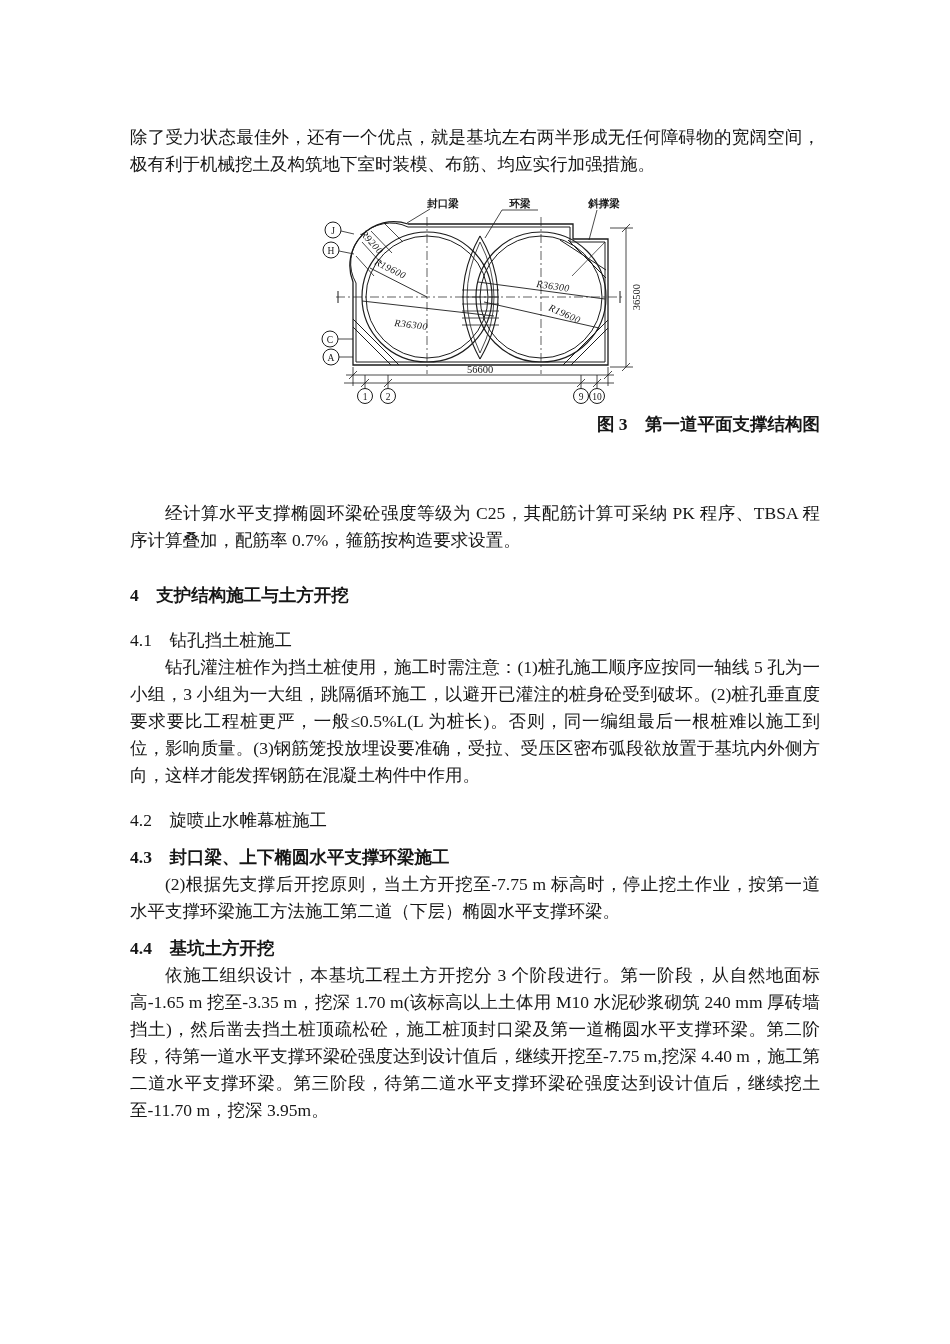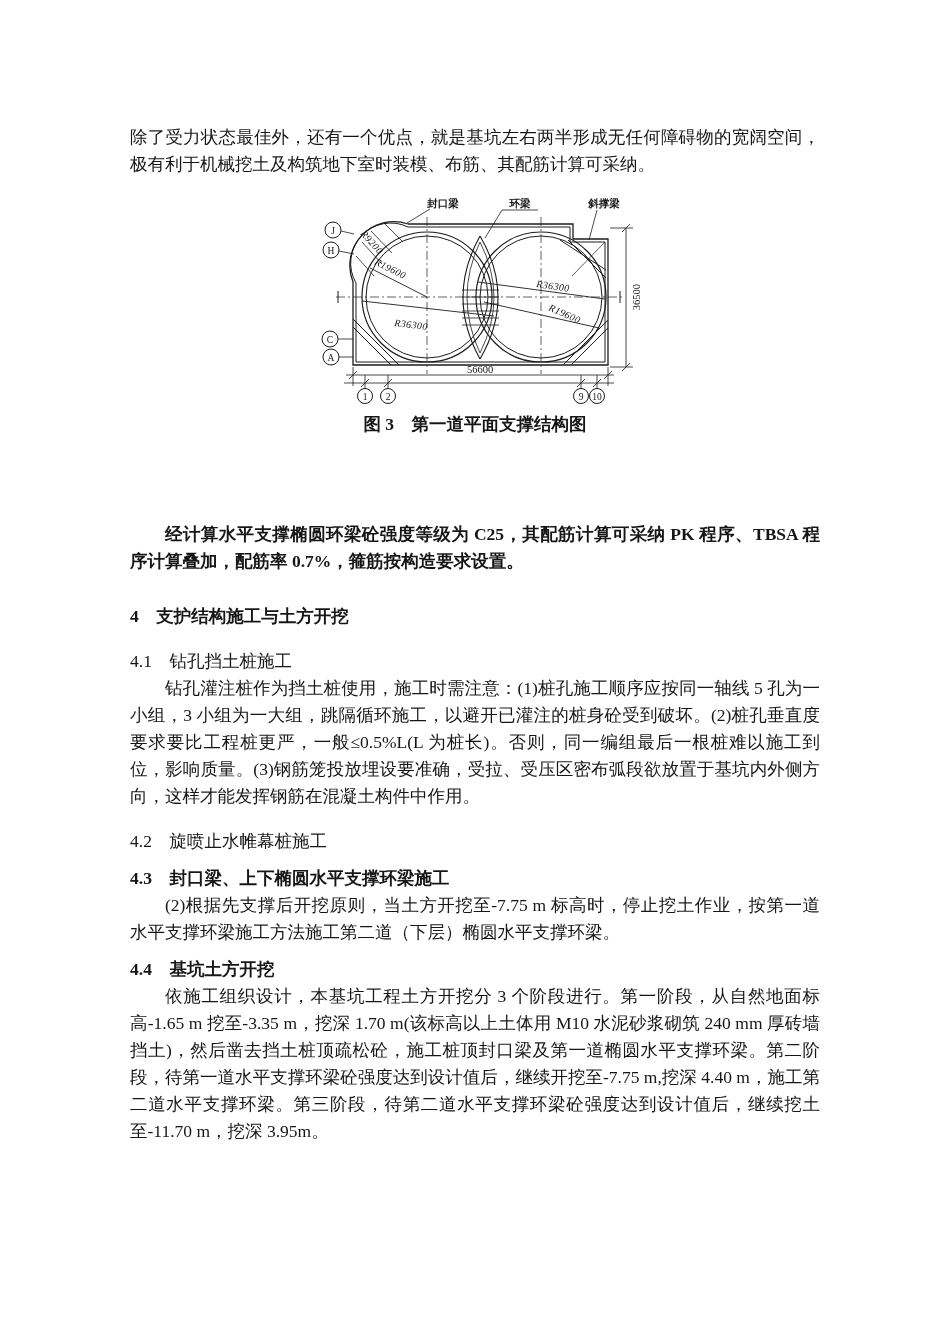--- a/index.html
+++ b/index.html
@@ -9,37 +9,37 @@
     overflow:hidden;
   }
   .content {
     padding:124px 130px 0 130px;
     font-size:17.5px; line-height:27px; text-align:justify;
   }
   p { margin:0; }
   .indent { text-indent:2em; }
   .fig-wrap { margin:14px 0 0 0; }
   .fig-svg { display:block; margin-left:178px; }
-  .fig-caption { text-align:center; font-weight:bold; margin-top:4px; }
-  .p-calc { margin-top:83px;font-weight:bold; }
+  .fig-caption { text-align:right; font-weight:bold; margin-top:4px; }
+  .p-calc { margin-top:62px; }
   .h-sec { font-weight:bold; margin-top:28px; }
   .h-sub { margin-top:18px; }
   .h-sub-tight { margin-top:10px;font-weight:bold; }
   svg text { font-family:"Liberation Serif","DejaVu Serif",serif; fill:#161616; }
   svg .rlabel { font-style:italic; font-size:10px; letter-spacing:.4px; }
   svg .dimtext { font-size:10.5px; }
   svg .cjk { font-size:10.5px; font-weight:bold; }
   svg .axis { font-size:9.5px; }
 </style>
 </head>
 <body>
 
 <div class="content">
 
-  <p>除了受力状态最佳外，还有一个优点，就是基坑左右两半形成无任何障碍物的宽阔空间，极有利于机械挖土及构筑地下室时装模、布筋、其配筋计算可采纳。</p>
+  <p>除了受力状态最佳外，还有一个优点，就是基坑左右两半形成无任何障碍物的宽阔空间，极有利于机械挖土及构筑地下室时装模、布筋、均应实行加强措施。</p>
 
   <div class="fig-wrap">
     <svg class="fig-svg" width="350" height="215" viewBox="0 0 350 215" fill="none" stroke="#1c1c1c" stroke-width="1">
 
       <g>
         <path d="M 100 32 H 265 V 47 H 300 V 173 H 45 V 90 A 44 44 0 0 1 100 32" stroke-width="1.3"></path>
         <path d="M 100 35 H 262 V 50 H 297 V 170 H 48 V 91 A 40 40 0 0 1 100 35"></path>
       </g>
 
       <g stroke-width="0.8">

